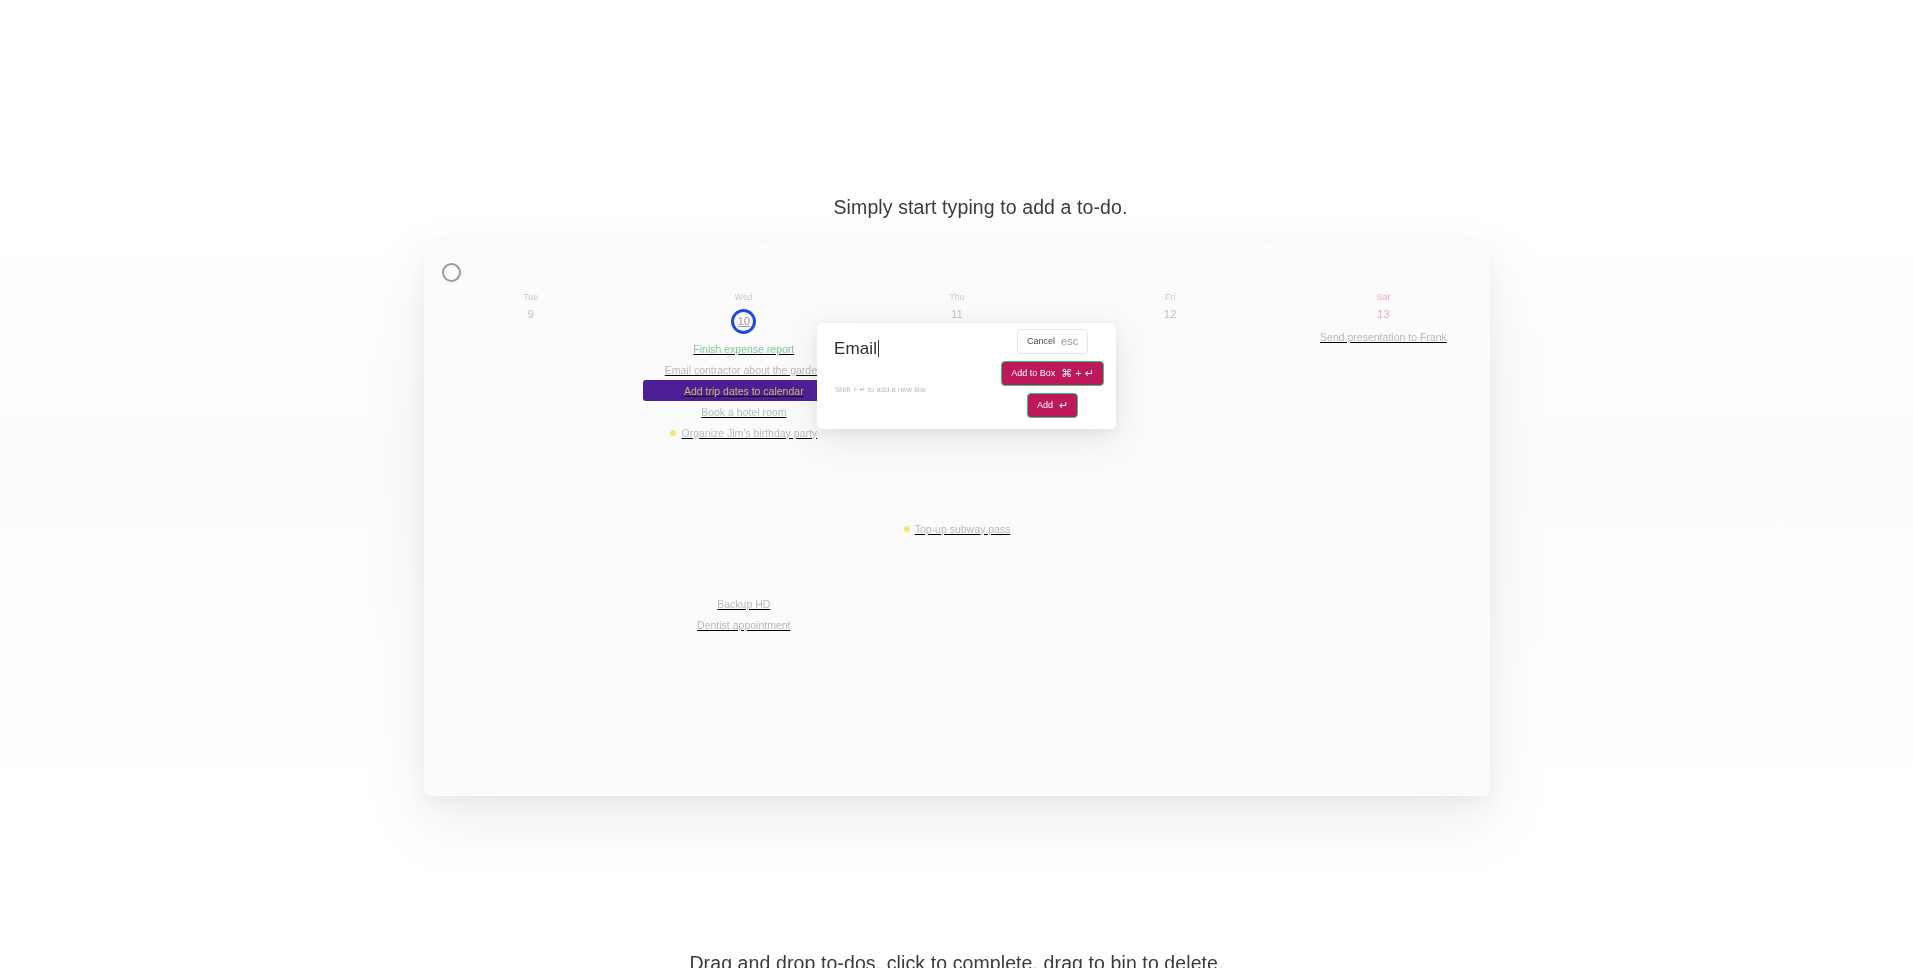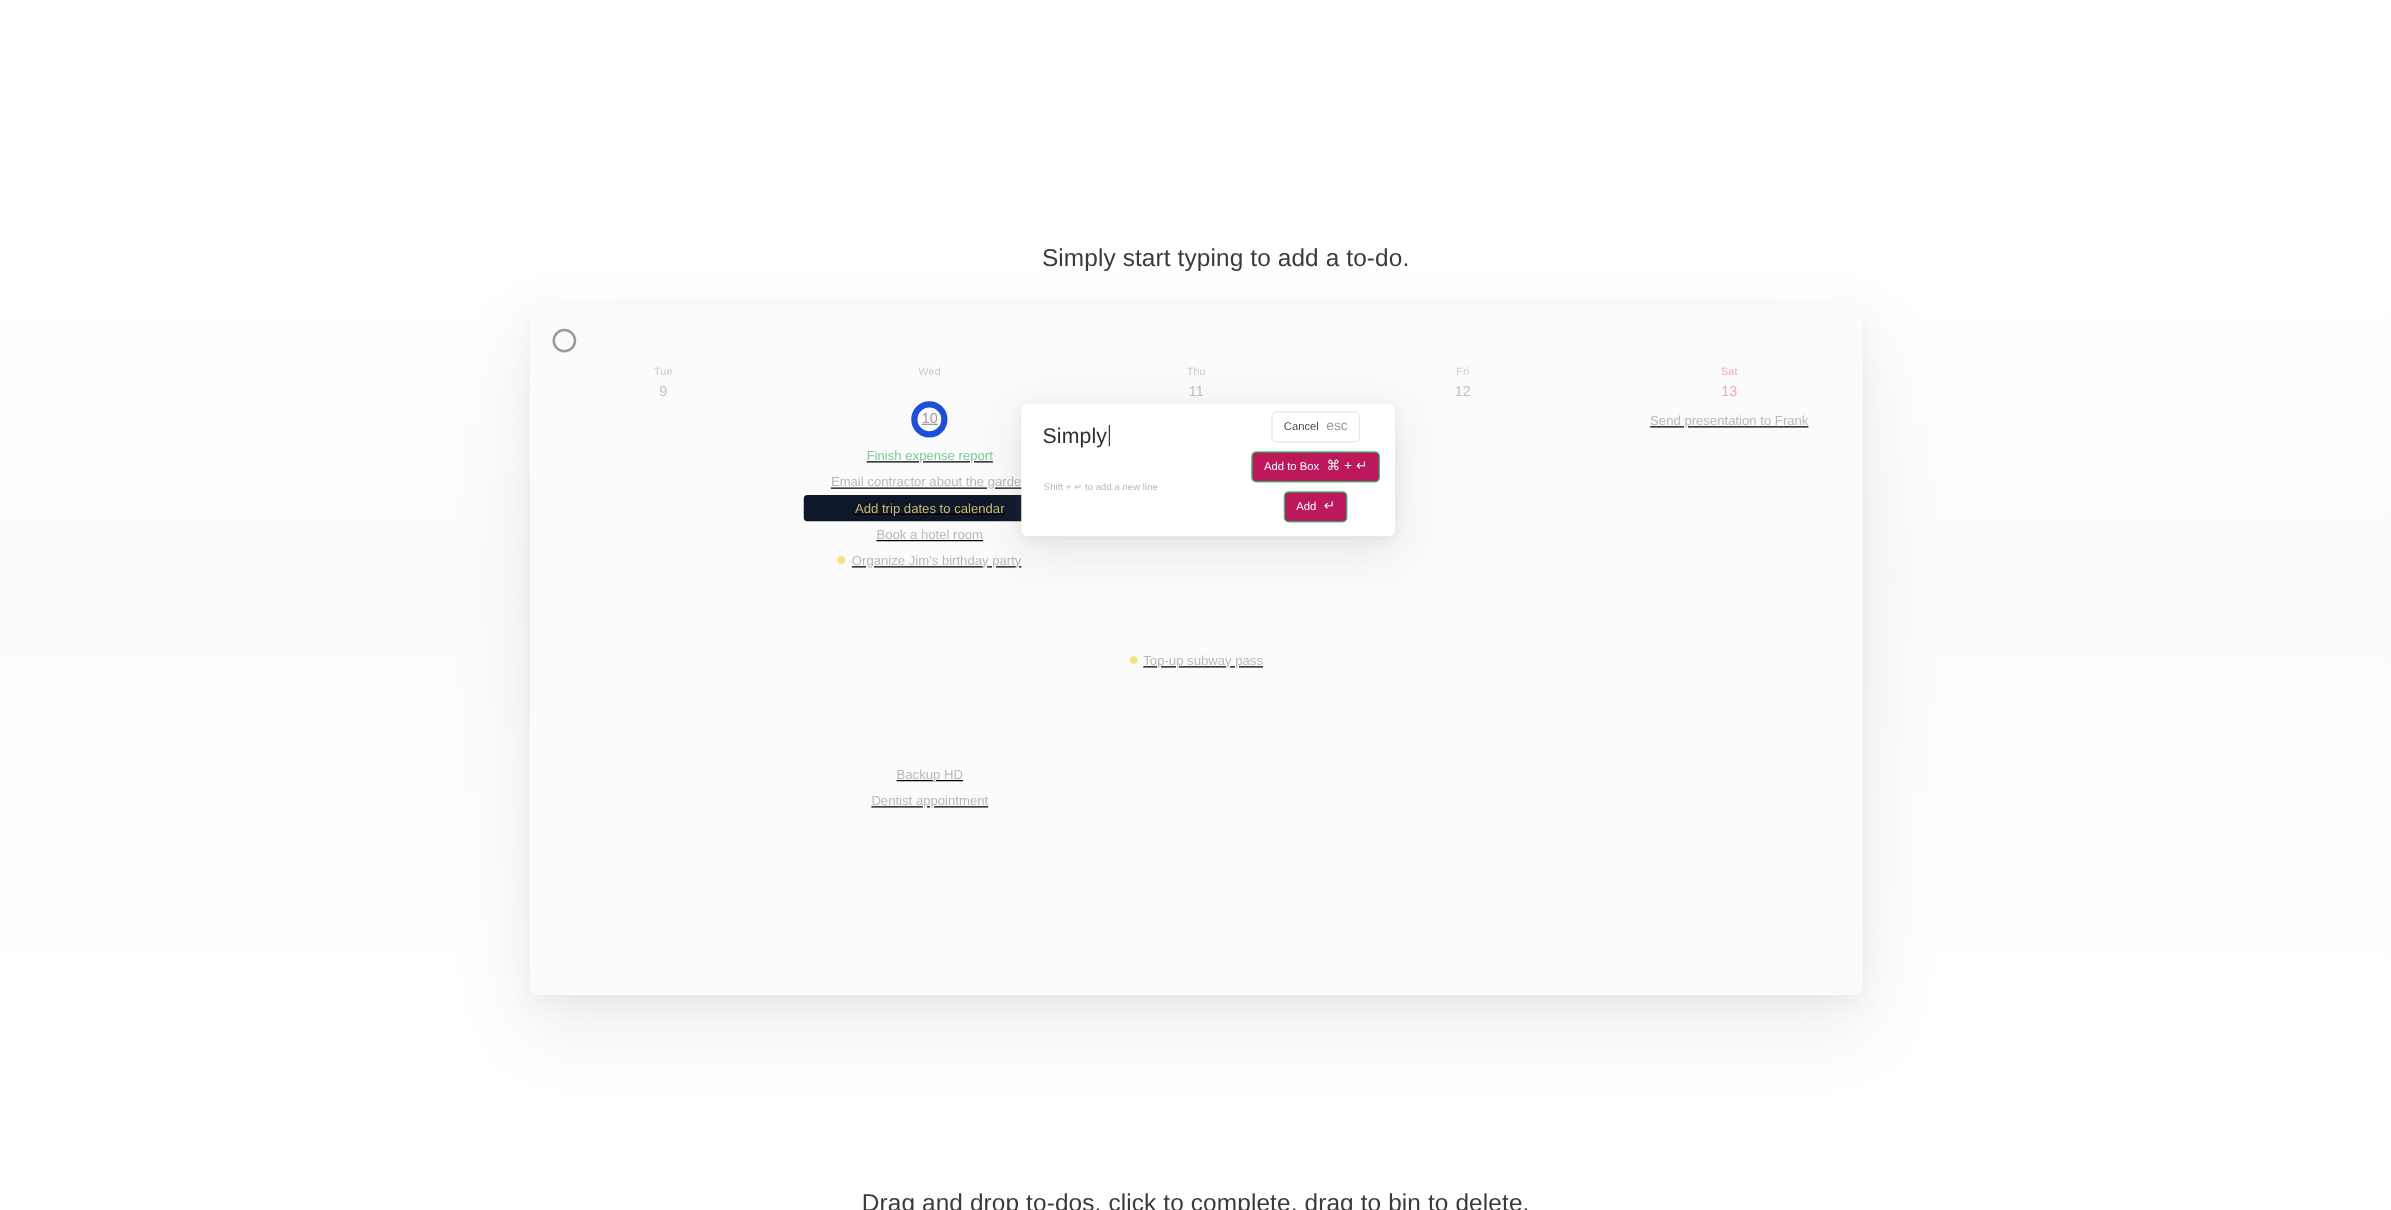--- a/index.html
+++ b/index.html
@@ -106,24 +106,24 @@
   }
 
   .day-col.weekend .day-name,
   .day-col.weekend .day-num { color: #f2aab0; }
 
   .day-col.today .day-num {
     display: inline-block;
     width: 19px;
     height: 19px;
     line-height: 19px;
-    border: 5px solid #1d4ed8;
+    border: 3px solid #1d4ed8;
     border-radius: 50%;
     color: #9c9c9c;
-    margin-top: 18px;
+    margin-top: 6px;
     text-decoration: underline;
   }
 
   .todo-list {
     margin-top: 4px;
     padding: 0 6px;
     text-decoration: underline;
   }
 
   .todo {
@@ -134,21 +134,21 @@
     padding: 3.5px 6px;
     border-radius: 3px;
     text-align: center;
     white-space: nowrap;
     overflow: hidden;
     text-overflow: ellipsis;
     cursor: pointer;
   }
 
   .todo.green  { color: #7ec99a; }
-  .todo.hl-yellow { background: #0f172a; color: #cbb96a; }
+  .todo.hl-yellow { background: #4c1d95; color: #cbb96a; }
   .todo.hl-pink   { background: #fbe0e1; color: #e79aa0; }
 
   .todo .star {
     display: inline-block;
     width: 6px;
     height: 6px;
     background: #f6e27a;
     border-radius: 50%;
     margin-right: 5px;
     vertical-align: middle;
@@ -336,21 +336,21 @@
           <div class="todo-list">
             <div class="todo"><span>Send presentation to Frank</span></div>
           </div>
         </div>
       </div>
   </div>
 
   <div class="modal-overlay">
     <div class="modal">
       <div class="modal-input-row">
-        <span class="modal-input" placeholder="Add a to-do">Simply</span><span class="caret"></span>
+        <span class="modal-input" placeholder="Add a to-do">Email</span><span class="caret"></span>
       </div>
       <div class="modal-hint">Shift + ↵ to add a new line</div>
       <div class="modal-actions">
         <div class="btn btn-cancel">
           <span>Cancel</span>
           <span class="kbd">esc</span>
         </div>
         <div class="btn btn-green">
           <span>Add to Box</span>
           <span class="kbd">⌘ + ↵</span>

